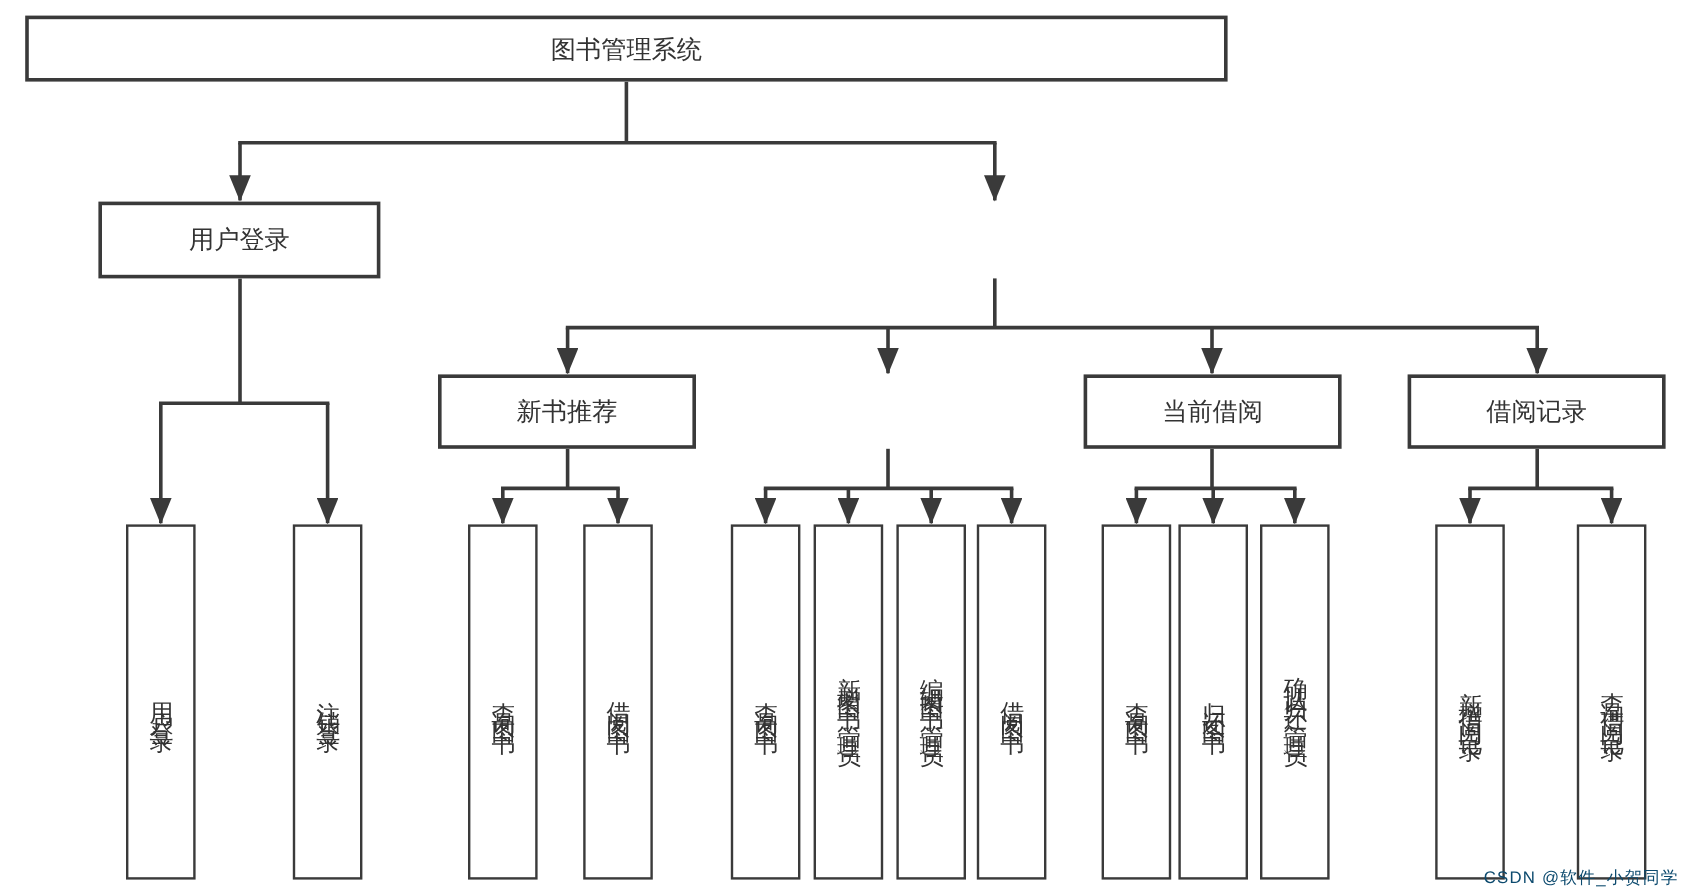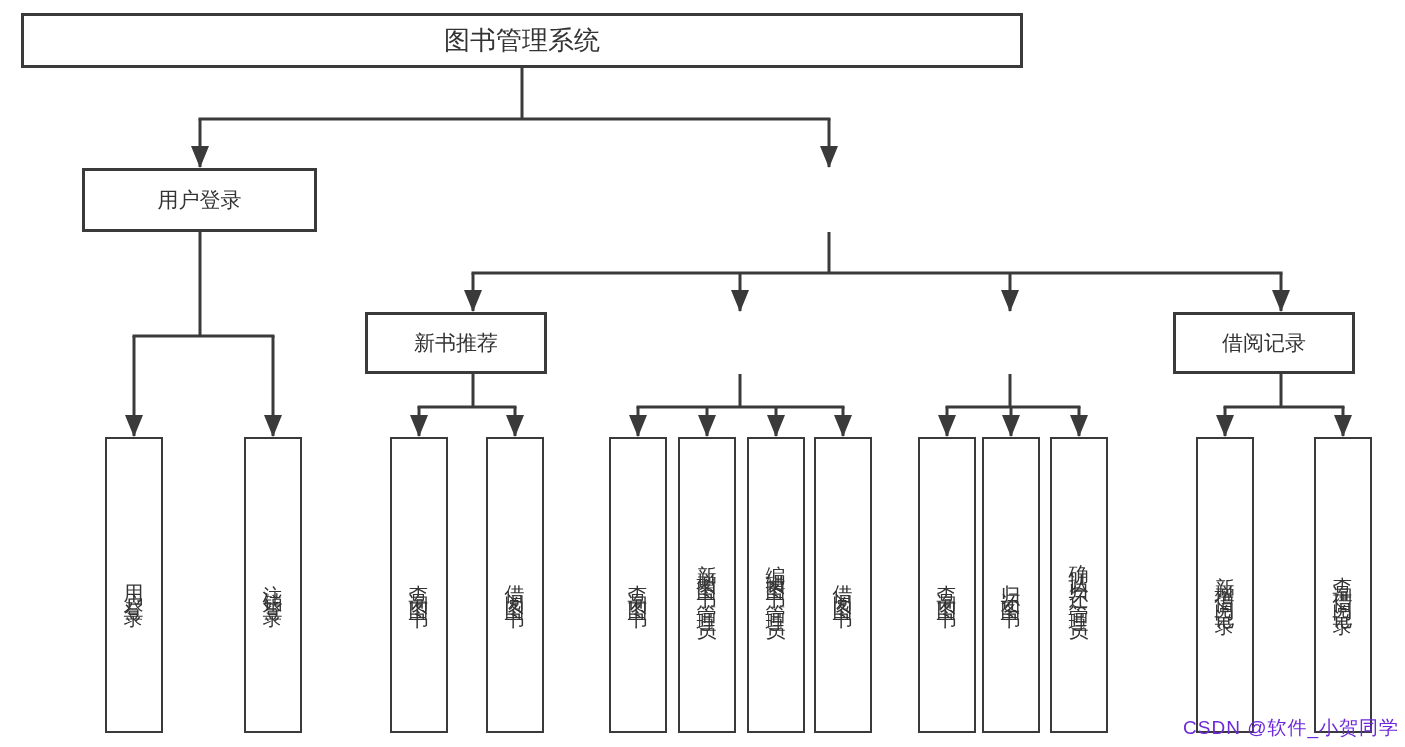--- a/index.html
+++ b/index.html
@@ -31,50 +31,50 @@
     justify-content: center;
     color: #333333;
     z-index: 2;
   }
   .node span {
     white-space: nowrap;
   }
   .root {
     left: 21px; top: 13px;
     width: 1002px; height: 55px;
-    font-size: 26px;
+    font-size: 21px;
   }
   .lvl1 {
     top: 168px;
     width: 235px; height: 64px;
     font-size: 21px;
   }
   .lvl2 {
     top: 312px;
-    width: 182px; height: 62px;
+    width: 215px; height: 62px;
     font-size: 21px;
   }
   .leaf {
     top: 437px;
     width: 58px; height: 296px;
     border-width: 2.5px;
     font-size: 20px;
   }
   .leaf span {
     writing-mode: vertical-rl;
     letter-spacing: 8px;
     line-height: 1;
     white-space: nowrap;
   }
   .watermark {
     position: absolute;
     right: 6px;
     bottom: 6px;
-    color: #6d28d9;
-    font-size: 19px;
+    color: #0c4a6e;
+    font-size: 14px;
     letter-spacing: 1px;
     z-index: 3;
   }
 </style>
 </head>
 <body>
 
 <div id="canvas">
 
   <svg id="wires" width="1405" height="747" viewBox="0 0 1405 747">
@@ -131,20 +131,23 @@
     <span>图书管理系统</span>
   </div>
 
   <div class="node lvl1" style="left:82px">
     <span>用户登录</span>
   </div>
 
   <div class="node lvl2" style="left:365px">
     <span>新书推荐</span>
   </div>
+  <div class="node lvl2" style="left:903px">
+    <span>当前借阅</span>
+  </div>
   <div class="node lvl2" style="left:1173px">
     <span>借阅记录</span>
   </div>
 
   <div class="node leaf" style="left:105px">
     <span>用户登录</span>
   </div>
   <div class="node leaf" style="left:244px">
     <span>注销登录</span>
   </div>

